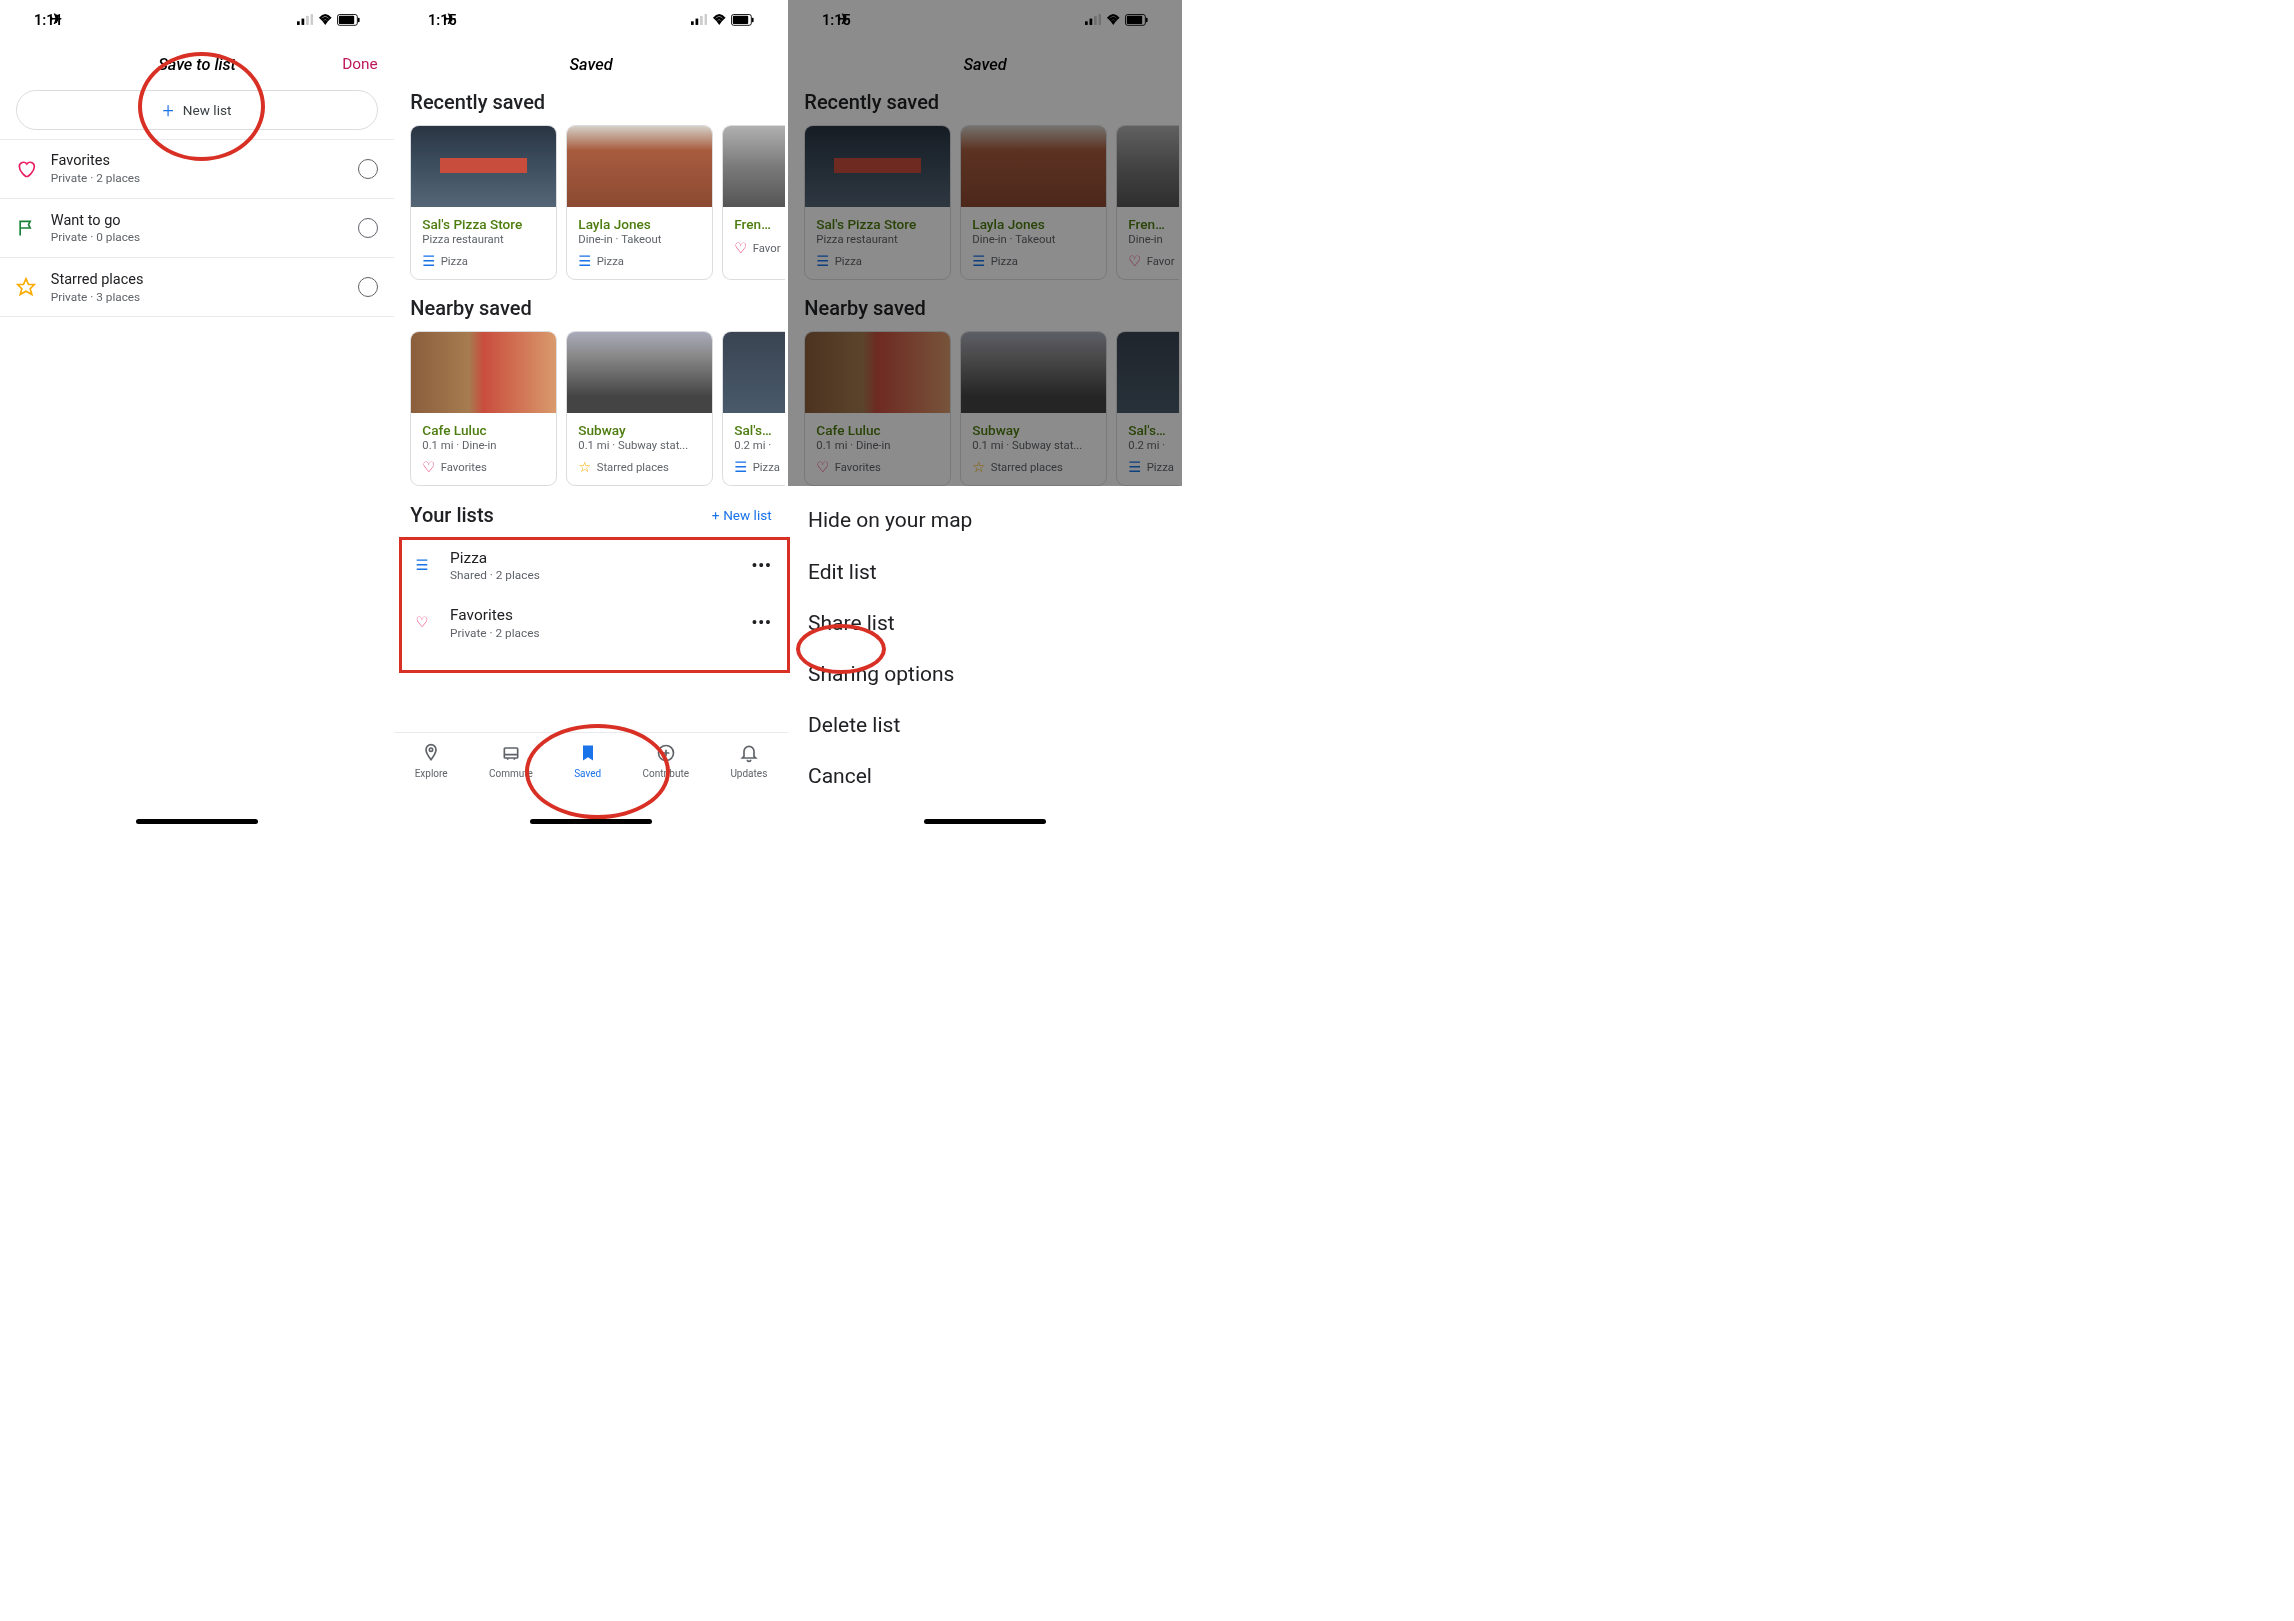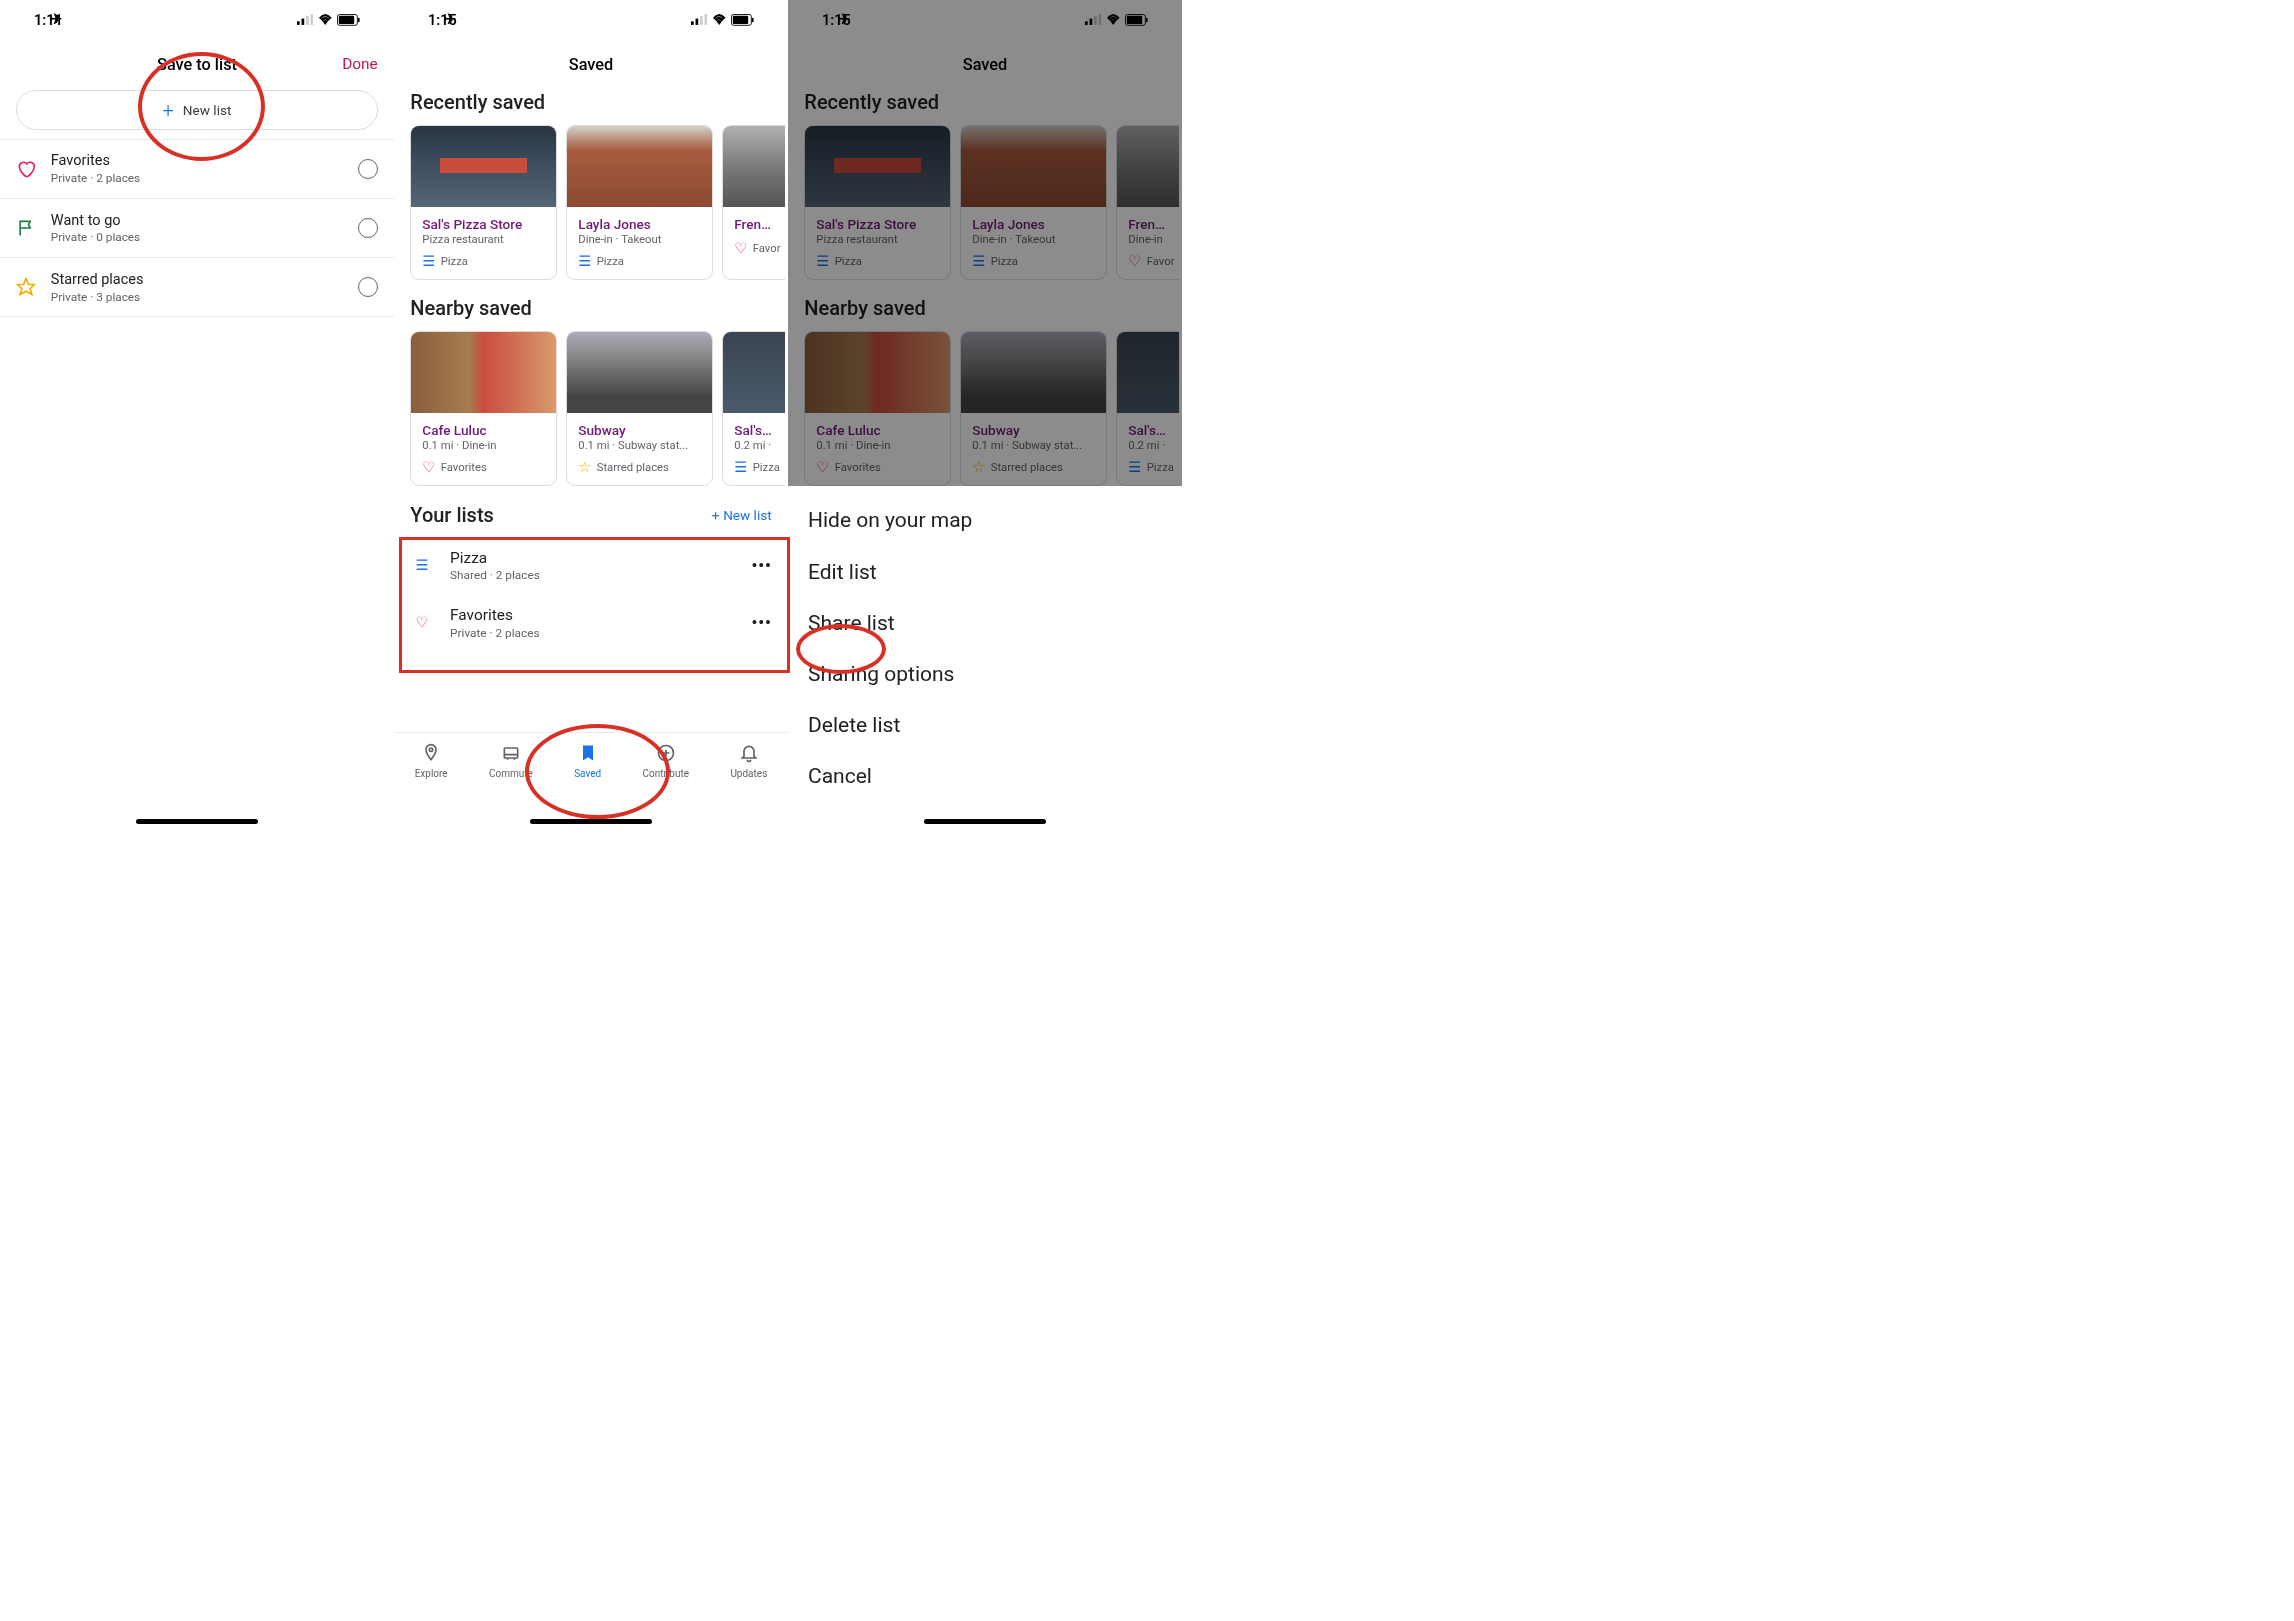--- a/index.html
+++ b/index.html
@@ -1,21 +1,21 @@
 <!DOCTYPE html>
 <html style="font-size:14.5px"><head>
 <meta charset="utf-8">
 <style>
   * { box-sizing: border-box; margin: 0; padding: 0; font-family: -apple-system, BlinkMacSystemFont, 'Segoe UI', Roboto, sans-serif; }
   body { background: #fff; display: flex; width: 1183px; height: 829px; }
   .phone { width: 394px; height: 829px; background: #fff; position: relative; overflow: hidden; }
   .status-bar { height: 40px; display: flex; justify-content: space-between; align-items: center; padding: 0 34px; font-weight: 600; font-size: 14.5px; }
   .status-right { display: flex; align-items: center; gap: 4.5px; }
   .header { display: flex; align-items: center; justify-content: center; position: relative; padding: 14.5px 16.3px 16.3px; }
-  .header-title { font-size: 16.3px; font-weight: 500; }
+  .header-title { font-size: 16.3px; font-weight: 500; font-style: italic; }
   .header-done { position: absolute; right: 16.3px; color: #be185d; font-size: 15.4px; }
   .newlist-btn { margin: 0 16.3px 9px; border: 0.9px solid #dadce0; border-radius: 22px; height: 40px; display: flex; align-items: center; justify-content: center; gap: 9px; font-size: 13.6px; color: #3c4043; }
   .newlist-btn .plus { color: #1a73e8; font-size: 20px; font-weight: 300; }
   .list-row { display: flex; align-items: center; padding: 12.7px 16.3px; border-bottom: 0.9px solid #e8eaed; gap: 14.5px; }
   .list-icon { width: 20px; height: 20px; display: flex; align-items: center; justify-content: center; }
   .list-text { flex: 1; }
   .list-name { font-size: 14.5px; color: #202124; }
   .list-sub { font-size: 11.8px; color: #5f6368; margin-top: 1.8px; }
   .radio { width: 20px; height: 20px; border: 1.8px solid #5f6368; border-radius: 50%; }
   .divider-top { border-top: 0.9px solid #e8eaed; }
@@ -32,21 +32,21 @@
   .place-card:last-child { width: 63px; border-right: none; border-radius: 9px 0 0 9px; }
   .place-img { width: 100%; height: 81px; background: #888; }
   .img-storefront1 { background: linear-gradient(to bottom, #2a3442 0%, #394a5a 40%, #556677 100%); position: relative; }
   .img-storefront1::after { content:""; position:absolute; left:20%; top:40%; width:60%; height:18%; background:#c94d3d; }
   .img-brownstone { background: linear-gradient(to bottom, #d4d0c8 0%, #a85c3e 30%, #8b4a32 100%); }
   .img-street { background: linear-gradient(to bottom, #b0b0b0 0%, #7a7a7a 50%, #555 100%); }
   .img-cafe { background: linear-gradient(to right, #8b5e3c 0%, #a67c50 40%, #c94d3d 50%, #d99a6c 100%); }
   .img-subway { background: linear-gradient(to bottom, #aab 0%, #888 30%, #444 80%); }
   .img-store2 { background: linear-gradient(to bottom, #3a4452 0%, #495a6a 100%); }
   .place-body { padding: 9px 11px 9px; }
-  .place-name { font-size: 13.6px; font-weight: 500; color: #701a75; white-space: nowrap; overflow: hidden; text-overflow: ellipsis; }
+  .place-name { font-size: 13.6px; font-weight: 500; color: #4d7c0f; white-space: nowrap; overflow: hidden; text-overflow: ellipsis; }
   .place-sub { font-size: 11.3px; color: #5f6368; margin-top: 0.9px; white-space: nowrap; overflow: hidden; text-overflow: ellipsis; }
   .place-tag { display: flex; align-items: center; gap: 5.4px; margin-top: 7.2px; }
   .place-tag-text { font-size: 11.3px; color: #5f6368; }
   .listmini-icon { color: #1a73e8; }
   .heart-icon { color: #e91e63; }
   .star-icon { color: #f9ab00; }
 
   .your-lists-header { display: flex; align-items: center; justify-content: space-between; padding: 0 16.3px 11px; }
   .newlist-inline { color: #1a73e8; font-size: 13.6px; display: flex; align-items: center; gap: 3.6px; }
   .ylist-row { display: flex; align-items: center; padding: 11px 16.3px 12.7px; gap: 16.3px; }

